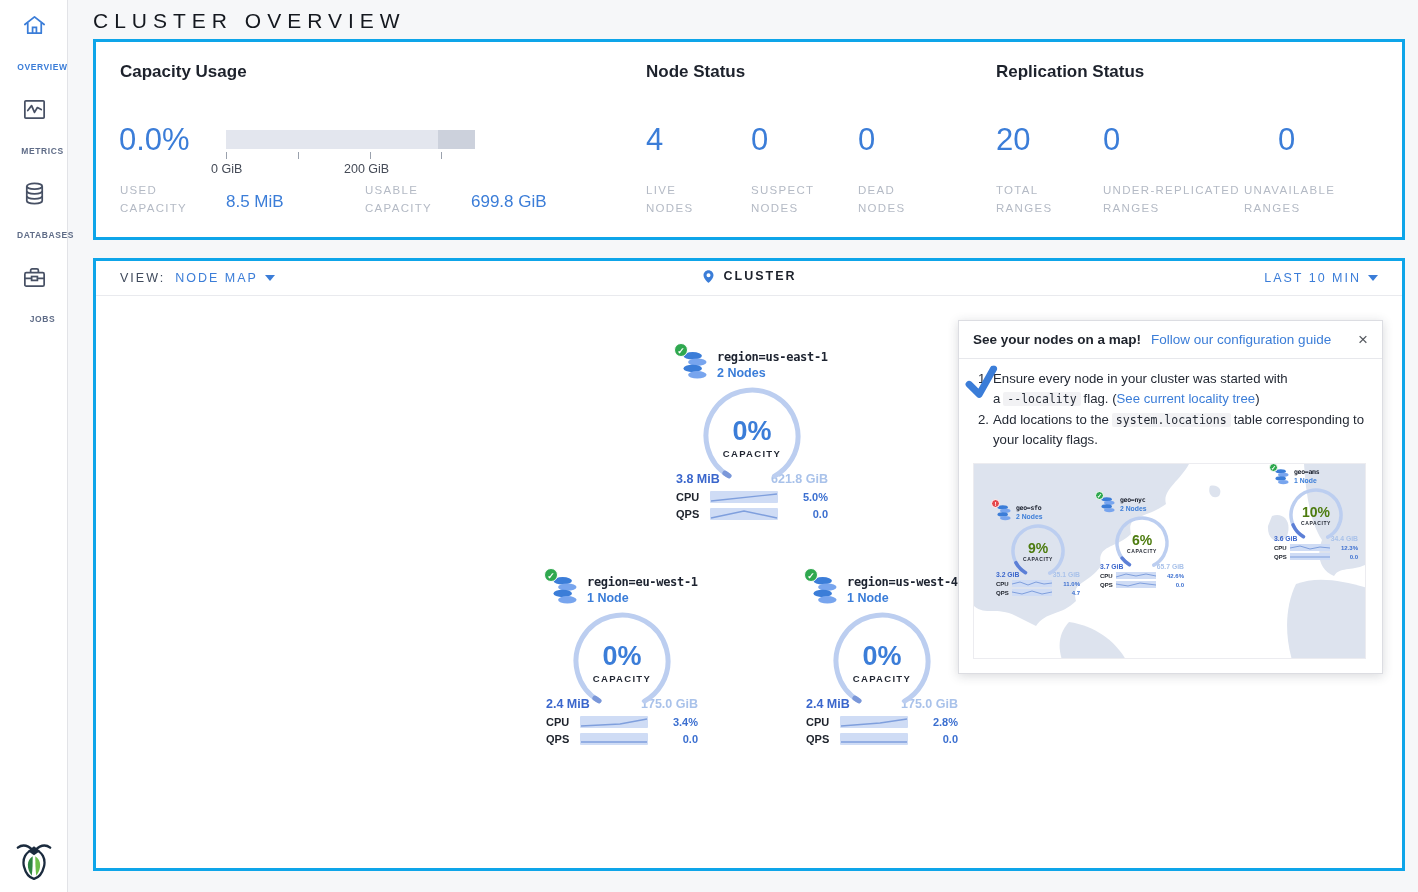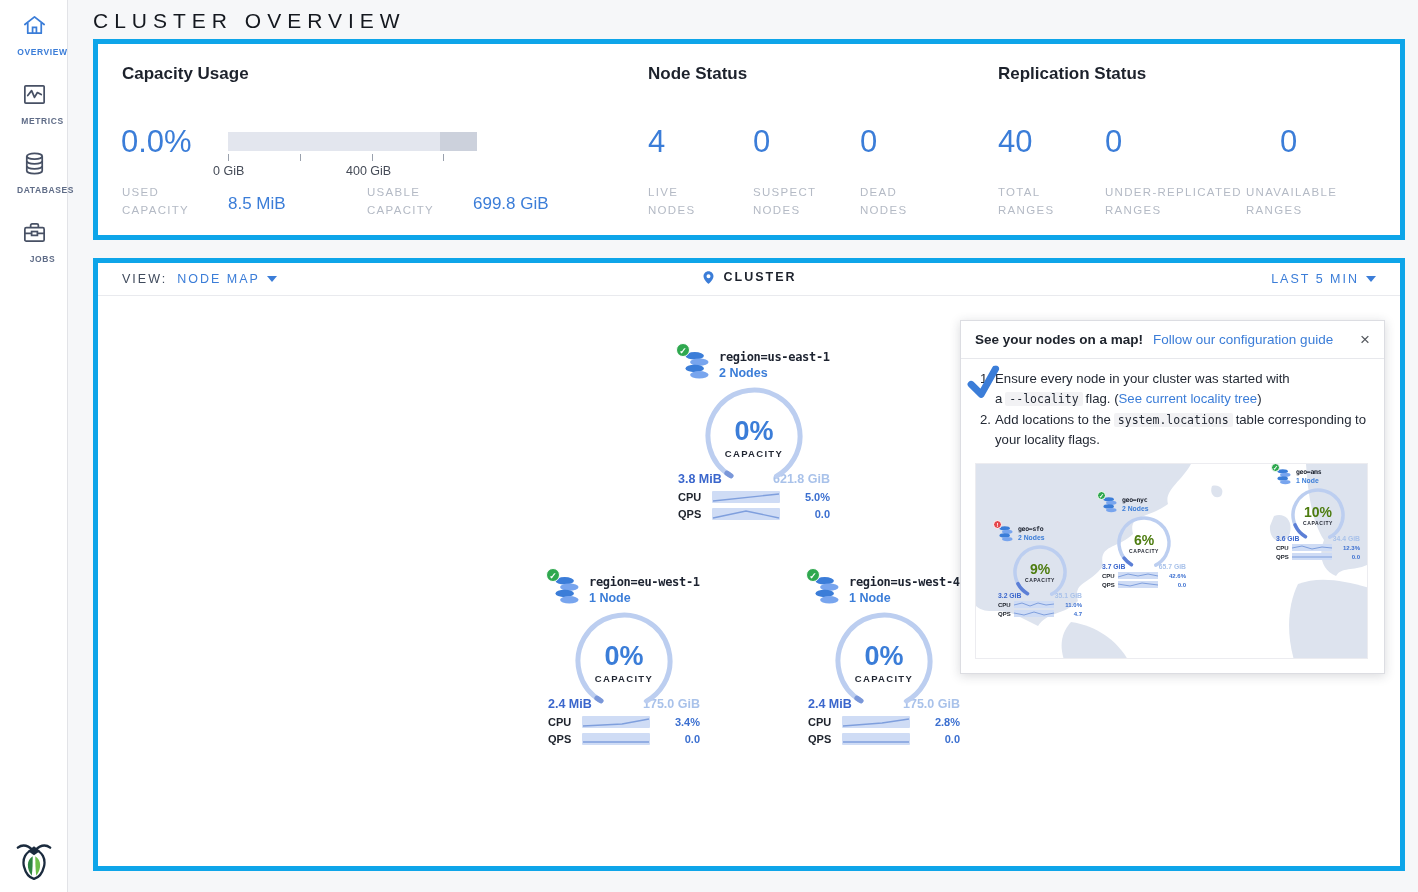--- a/index.html
+++ b/index.html
@@ -4,32 +4,32 @@
 <style>
   * { margin:0; padding:0; box-sizing:border-box; }
   html,body { width:1418px; height:892px; overflow:hidden; background:#f6f7f9;
     font-family:"Liberation Sans", sans-serif; color:#242a35; }
 
   
   .sidebar { position:fixed; left:0; top:0; width:68px; height:892px; background:#fff;
     border-right:1px solid #e2e3e7; z-index:5; }
   .side-item { width:68px; text-align:center; cursor:pointer; margin-top:24px; }
   .side-item:first-child { margin-top:12px; }
-  .side-item .lbl { display:block; margin-top:4px; font-size:8.5px; font-weight:bold;
+  .side-item .lbl { display:block; margin-top:19px; font-size:8.5px; font-weight:bold;
     letter-spacing:.6px; color:#5f6c87;padding-left:17px; }
   .side-item.active .lbl { color:#3b7dd8; }
   .side-icon { width:27px; height:27px; display:inline-block; }
   .side-item svg { stroke:#475064; fill:none; stroke-width:1.8; }
   .side-item.active svg { stroke:#3b7dd8; }
   .logo-wrap { position:absolute; bottom:8px; left:0; width:68px; text-align:center; }
 
   
   .main { margin-left:68px; }
   .page-title { padding:9px 25px 6px; font-size:21px; font-weight:400; letter-spacing:6px; color:#14181f; }
-  .card { background:#fff; border:5px solid #0ea5e9; margin:0 13px 0 25px; }
+  .card { background:#fff; border:3px solid #0ea5e9; margin:0 13px 0 25px; }
 
   
   .summary { position:relative; height:201px; }
   .sec-title { position:absolute; top:20px; font-size:17px; font-weight:600; color:#1d222c; }
   .big-num { position:absolute; top:80px; font-size:31px; color:#3b7dd8; }
   .grey-lbl { position:absolute; top:140px; font-size:11.5px; letter-spacing:1.3px;
     color:#b4bac5; line-height:1.55; }
   .cap-bar { position:absolute; left:130px; top:88px; width:249px; height:19px; background:#e3e6ee; }
   .cap-bar .tail { position:absolute; right:0; top:0; width:37px; height:19px; background:#ccd1dc; }
   .tick { position:absolute; top:110px; width:1px; height:7px; background:#9aa1ad; }
@@ -179,55 +179,55 @@
     <div class="sec-title" style="left:24px">Capacity Usage</div>
     <div class="big-num" style="left:23px">0.0%</div>
     <div class="cap-bar">
         <div class="tail"></div>
       </div>
     <div class="tick" style="left:130px"></div>
     <div class="tick" style="left:202px"></div>
     <div class="tick" style="left:274px"></div>
     <div class="tick" style="left:345px"></div>
     <div class="tick-lbl" style="left:115px">0 GiB</div>
-    <div class="tick-lbl" style="left:248px">400 GiB</div>
+    <div class="tick-lbl" style="left:248px">200 GiB</div>
     <div class="grey-lbl" style="left:24px; width:82px">USED CAPACITY</div>
     <div class="blue-val" style="left:130px">8.5 MiB</div>
     <div class="grey-lbl" style="left:269px; width:82px">USABLE CAPACITY</div>
     <div class="blue-val" style="left:375px">699.8 GiB</div>
 
     <div class="sec-title" style="left:550px">Node Status</div>
     <div class="big-num" style="left:550px">4</div>
     <div class="big-num" style="left:655px">0</div>
     <div class="big-num" style="left:762px">0</div>
     <div class="grey-lbl" style="left:550px; width:70px">LIVE NODES</div>
     <div class="grey-lbl" style="left:655px; width:80px">SUSPECT NODES</div>
     <div class="grey-lbl" style="left:762px; width:70px">DEAD NODES</div>
 
     <div class="sec-title" style="left:900px">Replication Status</div>
-    <div class="big-num" style="left:900px">40</div>
+    <div class="big-num" style="left:900px">20</div>
     <div class="big-num" style="left:1007px">0</div>
     <div class="big-num" style="left:1182px">0</div>
     <div class="grey-lbl" style="left:900px; width:80px">TOTAL RANGES</div>
     <div class="grey-lbl" style="left:1007px; width:160px">UNDER-REPLICATED RANGES</div>
     <div class="grey-lbl" style="left:1148px; width:120px">UNAVAILABLE RANGES</div>
   </div>
 
   <div class="card viewbar">
     <span class="vb-lbl">VIEW:</span>
     <span class="vb-link"><span>NODE MAP</span><span class="caret"></span></span>
     <span class="vb-center">
       <span class="inner">
         <svg width="15" height="15" viewBox="0 0 24 24">
             <path d="M12 2 C7.6 2 4 5.5 4 9.8 C4 15.6 12 22 12 22 C12 22 20 15.6 20 9.8 C20 5.5 16.4 2 12 2 Z M12 13 A3.2 3.2 0 1 1 12 6.6 A3.2 3.2 0 1 1 12 13 Z" fill="#3b7dd8" fill-rule="evenodd"></path>
           </svg>
         <span>CLUSTER</span>
       </span>
     </span>
-    <span class="vb-right"><span>LAST 5 MIN</span><span class="caret"></span></span>
+    <span class="vb-right"><span>LAST 10 MIN</span><span class="caret"></span></span>
   </div>
 
   <div class="card mapcard">
     <div class="sep"></div>
 
     <div class="map-node" style="left:573px; top:55px">
       <div class="node-head">
         <span class="db-stack">
           <svg width="28" height="30" viewBox="0 0 24 26">
               <ellipse cx="10" cy="5" rx="8" ry="3.2" fill="#3b7dd8"></ellipse>
@@ -396,21 +396,21 @@
             <path d="M0 0 H215 C205 18 188 26 192 40 C172 55 152 50 157 70 C142 85 122 80 127 102 C112 122 97 117 102 137 C87 152 72 147 62 162 L42 152 C22 142 12 152 0 142 Z"></path>
             <path d="M150 0 C178 4 196 16 190 32 C172 42 154 34 146 18 Z"></path>
             <path d="M95 158 C122 162 142 178 152 196 L88 196 C83 180 86 168 95 158 Z"></path>
             <path d="M236 22 C244 20 249 26 245 32 C239 36 233 30 236 22 Z"></path>
             <path d="M298 52 C310 48 318 58 313 72 C304 82 293 76 294 62 Z"></path>
             <path d="M330 0 H393 V100 C378 108 366 102 360 112 C346 106 342 92 348 76 C336 58 332 30 330 0 Z"></path>
             <path d="M322 120 C342 112 368 116 393 124 V196 H318 C310 168 312 140 322 120 Z"></path>
           </g>
         </svg>
 
-        <div class="mini-node" style="left:18px; top:61px">
+        <div class="mini-node" style="left:18px; top:40px">
           <div class="node-head">
             <span class="db-stack">
               <svg width="16" height="17" viewBox="0 0 24 26">
                   <ellipse cx="10" cy="5" rx="8" ry="3.2" fill="#3b7dd8"></ellipse>
                   <ellipse cx="14" cy="10.5" rx="8" ry="3.2" fill="#78a5ee"></ellipse>
                   <ellipse cx="10" cy="16" rx="8" ry="3.2" fill="#3b7dd8"></ellipse>
                   <ellipse cx="14" cy="21.5" rx="8" ry="3.2" fill="#78a5ee"></ellipse>
                 </svg>
               <span class="badge red">!</span>
             </span>

